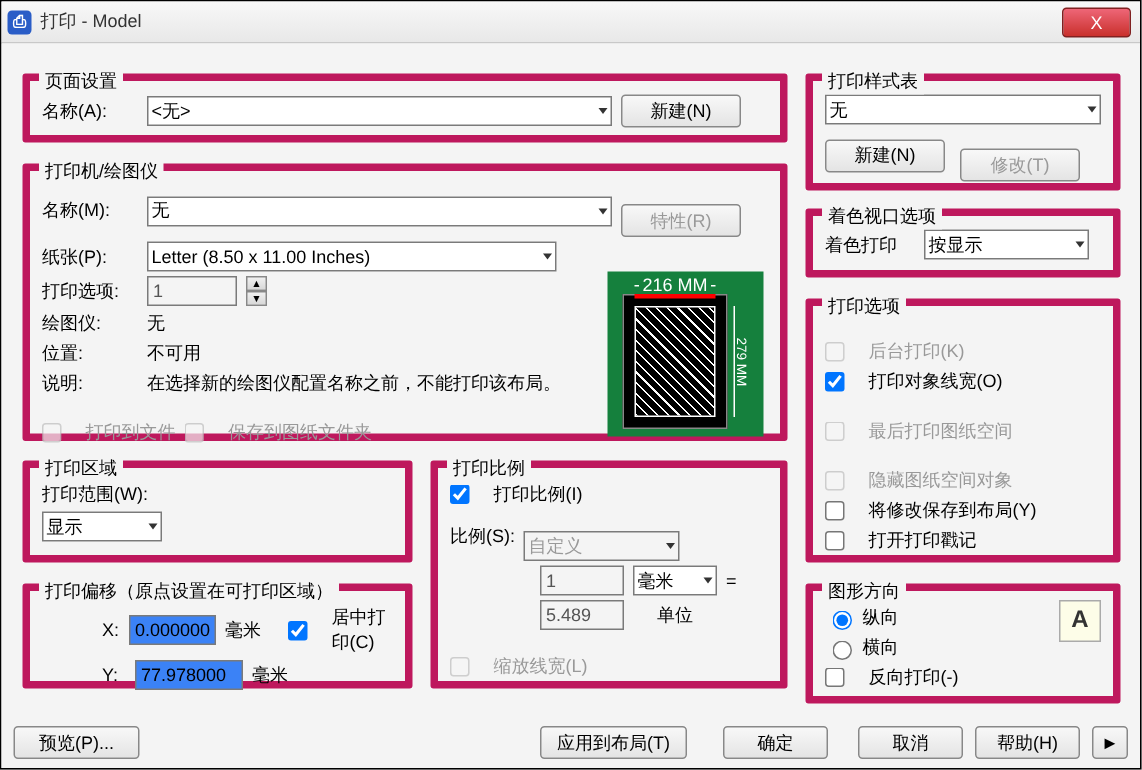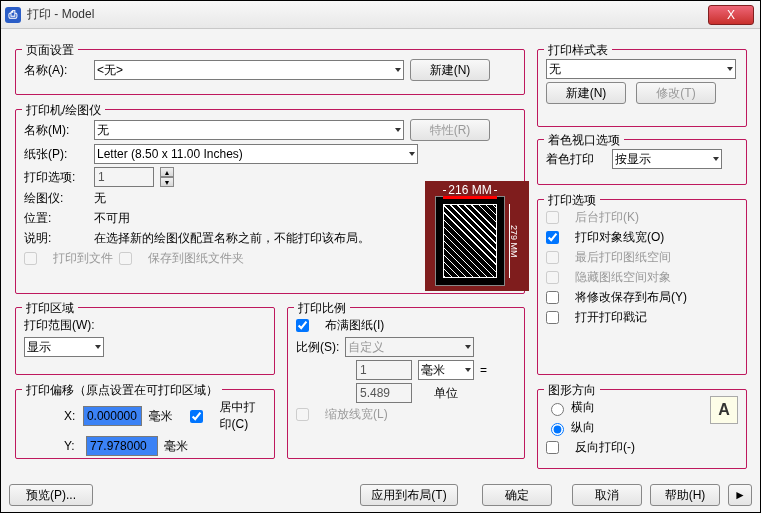--- a/index.html
+++ b/index.html
@@ -3,37 +3,37 @@
 <meta charset="utf-8">
 <style>
   * { box-sizing: border-box; font-family: "Microsoft YaHei", "SimSun", Tahoma, sans-serif; font-size: 12px; }
   body { margin: 0; background: #5a5a5a; }
   .window { width: 761px; height: 513px; background: #fff; border: 1px solid #000; position: relative; }
   .titlebar { height: 28px; background: linear-gradient(#f8f8f8,#e8e8e8); border-bottom: 1px solid #c8c8c8; display: flex; align-items: center; padding: 0 4px; }
   .titlebar .icon { width: 16px; height: 16px; background: #2a5dc7; border-radius: 3px; display: flex; align-items: center; justify-content: center; color: #fff; font-size: 11px; font-weight: bold; margin-right: 6px; }
   .titlebar .title { flex: 1; color: #333; }
   .close-btn { width: 46px; height: 20px; background: linear-gradient(#e67,#c9302c); border: 1px solid #802020; border-radius: 3px; color: #fff; display: flex; align-items: center; justify-content: center; margin-right: 2px; }
   .body { position: absolute; top: 28px; left: 0; right: 0; bottom: 0; background: #f4f4f4; }
-  .group { border: 1px solid #be185d; position: absolute; padding: 6px 8px 8px 8px; background: #f4f4f4; border-radius: 2px; }
+  .group { border: 5px solid #be185d; position: absolute; padding: 6px 8px 8px 8px; background: #f4f4f4; border-radius: 2px; }
   .group > .legend { position: absolute; top: -8px; left: 6px; background: #f4f4f4; padding: 0 4px; color: #000; }
   .row { display: flex; align-items: center; margin: 3px 0; gap: 6px; }
   .lbl { color: #000; white-space: nowrap; }
-  .disabled { color: #999; }
+  .disabled { color: #999; margin-top: 13px; }
   select, .combo { height: 20px; border: 1px solid #7a7a7a; background: #fff; padding: 0 2px; }
   .combo { display:flex; align-items:center; justify-content:space-between; }
   .btn { height: 22px; border: 1px solid #888; background: linear-gradient(#f8f8f8,#e4e4e4); border-radius: 3px; padding: 0 8px; display: inline-flex; align-items: center; justify-content: center; white-space: nowrap; }
   .btn.disabled { color: #999; }
   .txt { height: 20px; border: 1px solid #7a7a7a; background: #3b82f6; padding: 0 3px; display:flex; align-items:center; }
   .txt.ro { background:#f4f4f4; color:#555; }
   .chk { display:flex; align-items:center; gap:16px; }
   .chk input { margin:0; }
   .radio { display:flex; align-items:center; gap:4px; }
   .spin { display:flex; }
   .spin .sbtn { width:14px; height:10px; border:1px solid #888; background:linear-gradient(#f0f0f0,#d8d8d8); font-size:7px; display:flex;align-items:center;justify-content:center; }
-  .preview { position:absolute; left:424px; top:152px; width:104px; height:110px; background:#7f1d1d; }
+  .preview { position:absolute; left:404px; top:152px; width:104px; height:110px; background:#15803d; }
   .preview .page { position:absolute; left:10px; top:15px; width:70px; height:90px; border:1px solid #888; background:#000; }
   .preview .hatch { position:absolute; left:18px; top:23px; width:54px; height:74px; background: repeating-linear-gradient(45deg,#fff 0,#fff 1px,transparent 1px,transparent 5px); border:1px solid #fff; }
   .preview .redtop { position:absolute; left:18px; top:15px; width:54px; height:3px; background:#f00; }
   .preview .dim-h { position:absolute; top:2px; left:18px; width:54px; display:flex; align-items:center; justify-content:center; color:#fff; font-size:9px; }
   .preview .dim-h::before,.preview .dim-h::after{content:"";flex:1;border-top:1px solid #fff;}
   .preview .dim-v { position:absolute; top:23px; right:10px; width:10px; height:74px; writing-mode:vertical-rl; color:#fff; font-size:9px; text-align:center; border-left:1px solid #fff;}
   .tri { width:0;height:0;border-left:3px solid transparent;border-right:3px solid transparent;border-top:4px solid #333;display:inline-block;margin-left:4px;vertical-align:middle;}
   .btm { position:absolute; bottom:6px; left:8px; right:8px; display:flex; align-items:flex-start; }
   .aicon { width:28px; height:28px; border:1px solid #aaa; background:#fdfde8; display:flex; align-items:center; justify-content:center; font-size:16px; font-weight:bold; color:#333; }
 </style>
@@ -71,21 +71,21 @@
         <div class="combo" style="width:310px">
             <span>无</span>
             <span class="tri"></span>
           </div>
         <button class="btn disabled" style="width:80px">
             <span>特性(R)</span>
           </button>
       </div>
       <div class="row">
         <span class="lbl" style="width:64px">纸张(P):</span>
-        <div class="combo" style="width:324px">
+        <div class="combo" style="width:273px">
             <span>Letter (8.50 x 11.00 Inches)</span>
             <span class="tri"></span>
           </div>
       </div>
       <div class="row">
         <span class="lbl" style="width:64px">打印选项:</span>
         <div class="txt ro" style="width:60px">
             <span>1</span>
           </div>
         <div class="spin">
@@ -162,26 +162,26 @@
           </div>
         <span class="lbl">毫米</span>
       </div>
     </div>
 
     <div class="group" style="left:286px; top:278px; width:238px; height:152px;">
       <div class="legend">打印比例</div>
       <div class="row">
           <label class="chk">
             <input type="checkbox" checked="" style="">
-            <span>布满图纸(I)</span>
+            <span>打印比例(I)</span>
           </label>
         </div>
       <div class="row">
         <span class="lbl">比例(S):</span>
-        <div class="combo disabled" style="width:129px;background:#f4f4f4">
+        <div class="combo disabled" style="width:104px;background:#f4f4f4">
             <span>自定义</span>
             <span class="tri"></span>
           </div>
       </div>
       <div class="row" style="margin-left:60px">
         <div class="txt ro" style="width:56px">
             <span>1</span>
           </div>
         <div class="combo" style="width:56px">
             <span>毫米</span>
@@ -271,28 +271,28 @@
           </label>
         </div>
     </div>
 
     <div class="group" style="left:536px; top:360px; width:210px; height:80px;">
       <div class="legend">图形方向</div>
       <div style="display:flex; align-items:flex-start; gap:10px;">
         <div style="flex:1">
           <div class="row">
               <label class="radio">
-                <input type="radio" name="or" style="">
-                <span>横向</span>
+                <input type="radio" name="or" checked="" style="">
+                <span>纵向</span>
               </label>
             </div>
           <div class="row">
               <label class="radio">
-                <input type="radio" name="or" checked="" style="">
-                <span>纵向</span>
+                <input type="radio" name="or" style="">
+                <span>横向</span>
               </label>
             </div>
           <div class="row">
               <label class="chk">
                 <input type="checkbox" style="">
                 <span>反向打印(-)</span>
               </label>
             </div>
         </div>
         <div class="aicon">A</div>

